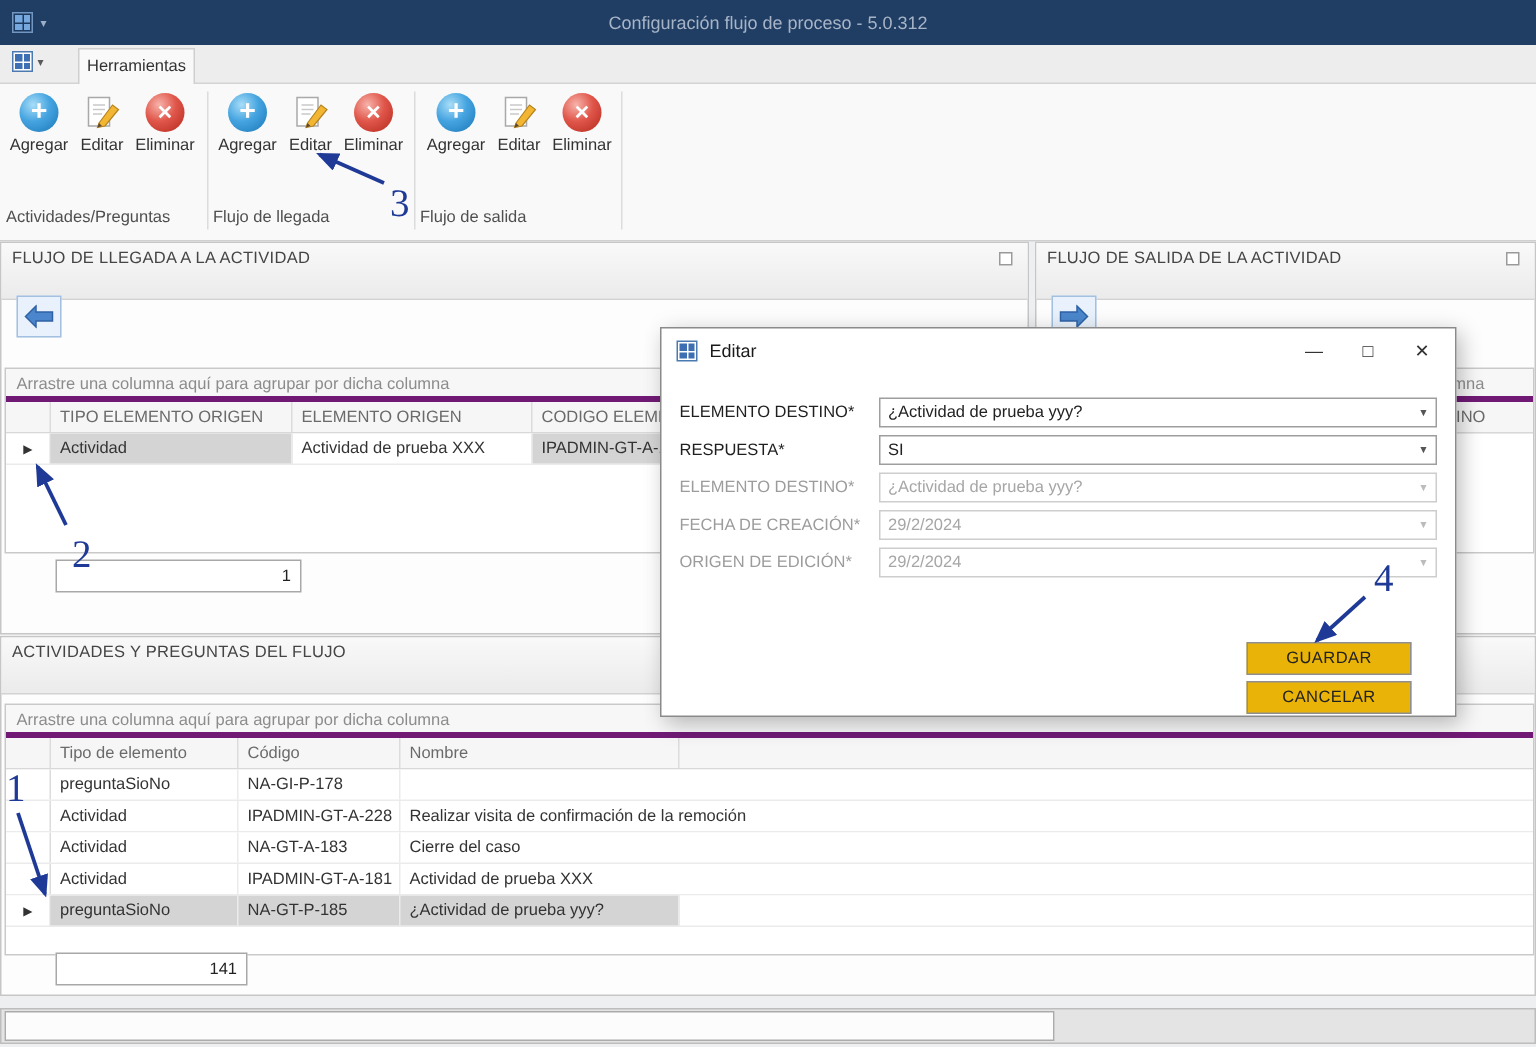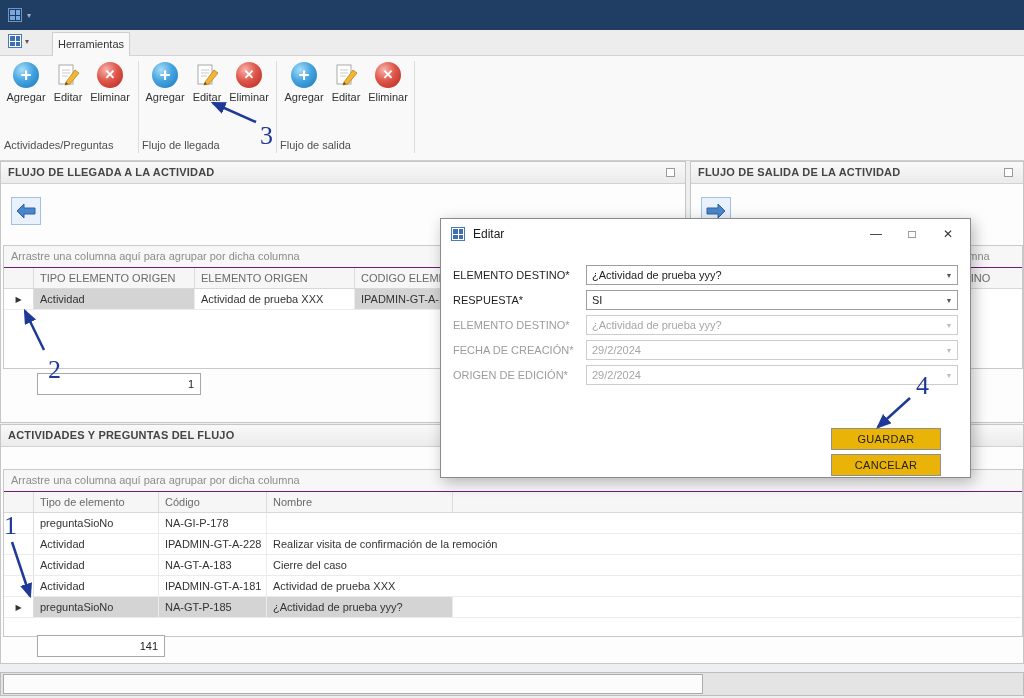--- a/index.html
+++ b/index.html
@@ -23,25 +23,25 @@
   .ribbon{position:absolute;left:0;top:56px;width:1024px;height:105px;background:#f9f9f9;border-bottom:1px solid #cfcfcf}
   .rbtn{position:absolute;top:6px;width:42px;text-align:center;font-size:11px;color:#333}
   .rbtn .ic{width:26px;height:26px;margin:0 auto 3px}
   .ic-add{border-radius:50%;background:radial-gradient(circle at 35% 30%,#a8ddf8 0%,#45a4e0 45%,#1a76b8 100%);color:#fff;font-size:19px;font-weight:bold;line-height:25px;text-align:center}
   .ic-del{border-radius:50%;background:radial-gradient(circle at 35% 30%,#f7b3ab 0%,#e0564a 45%,#b5281c 100%);color:#fff;font-size:13px;font-weight:bold;line-height:26px;text-align:center}
   .rsep{position:absolute;top:5px;width:1px;height:92px;background:#dcdcdc}
   .rgl{position:absolute;top:83px;font-size:11px;color:#4f4f4f;text-align:left}
 
   
   .panel{position:absolute;background:#fdfdfd;border:1px solid #c6c6c6}
-  .phead{height:22px;background:linear-gradient(#f9f9f9,#ebebeb);border-bottom:1px solid #d2d2d2;font-size:11px;font-weight:bold;color:#454545;line-height:21px;padding-left:7px;position:relative;letter-spacing:.2px}
+  .phead{height:38px;background:linear-gradient(#f9f9f9,#ebebeb);border-bottom:1px solid #d2d2d2;font-size:11px;font-weight:normal;color:#454545;line-height:21px;padding-left:7px;position:relative;letter-spacing:.2px}
   .pin{position:absolute;right:10px;top:6px;width:9px;height:9px;border:1px solid #9a9a9a;background:#fff}
   .navbtn{position:absolute;left:10px;top:35px;width:30px;height:28px;background:#e9f2fc;border:1px solid #a3c0e0;display:flex;align-items:center;justify-content:center}
   .grid{position:absolute;background:#fff;border:1px solid #c9c9c9;overflow:hidden}
-  .hint{height:22px;line-height:21px;background:#f7f7f7;border-bottom:1px solid #701a75;color:#8c8c8c;font-size:11px;padding-left:7px;white-space:nowrap;overflow:hidden}
+  .hint{height:22px;line-height:21px;background:#f7f7f7;border-bottom:4px solid #701a75;color:#8c8c8c;font-size:11px;padding-left:7px;white-space:nowrap;overflow:hidden}
   .ghead{display:flex;height:21px;background:#f6f6f6;color:#6a6a6a;font-size:11px;border-bottom:1px solid #d8d8d8}
   .hcell{line-height:20px;padding:0 6px;border-right:1px solid #dcdcdc;white-space:nowrap;overflow:hidden;flex:none}
   .grow{display:flex;height:21px;font-size:11px;color:#333;border-bottom:1px solid #ebebeb;background:#fff}
   .cell{line-height:20px;padding:0 6px;border-right:1px solid #ebebeb;white-space:nowrap;overflow:hidden;flex:none}
   .ind{width:30px;flex:none;border-right:1px solid #dcdcdc;text-align:center;font-size:8px;color:#333;line-height:21px}
   .ghead .ind{background:#f6f6f6}
   .sel{background:#d4d4d4}
   .fill{flex:1;border-right:none}
   .countbox{position:absolute;height:22px;background:#fff;border:1px solid #a8a8a8;font-size:11px;line-height:20px;text-align:right;padding-right:6px;color:#222}
 
@@ -71,20 +71,21 @@
 <body>
 
 <div class="titlebar">
   <span class="applogo dark">
       <i></i>
       <i></i>
       <i></i>
       <i></i>
     </span>
   <span class="tcaret">▾</span>
+  <span class="title">Configuración flujo de proceso - 5.0.312</span>
 </div>
 
 <div class="tabsrow">
   <div class="menu-btn">
     <span class="applogo">
         <i></i>
         <i></i>
         <i></i>
         <i></i>
       </span>

